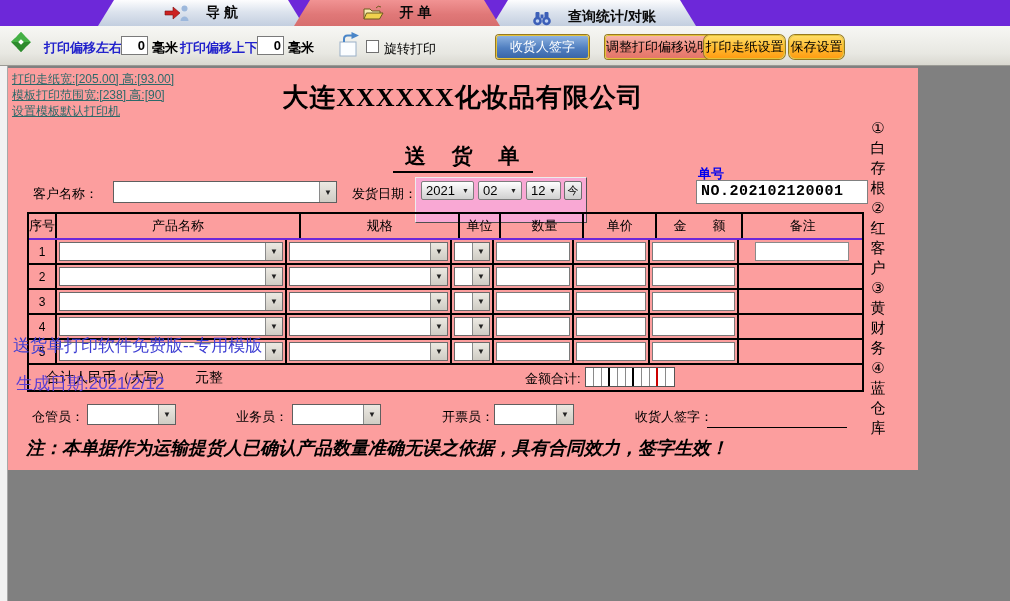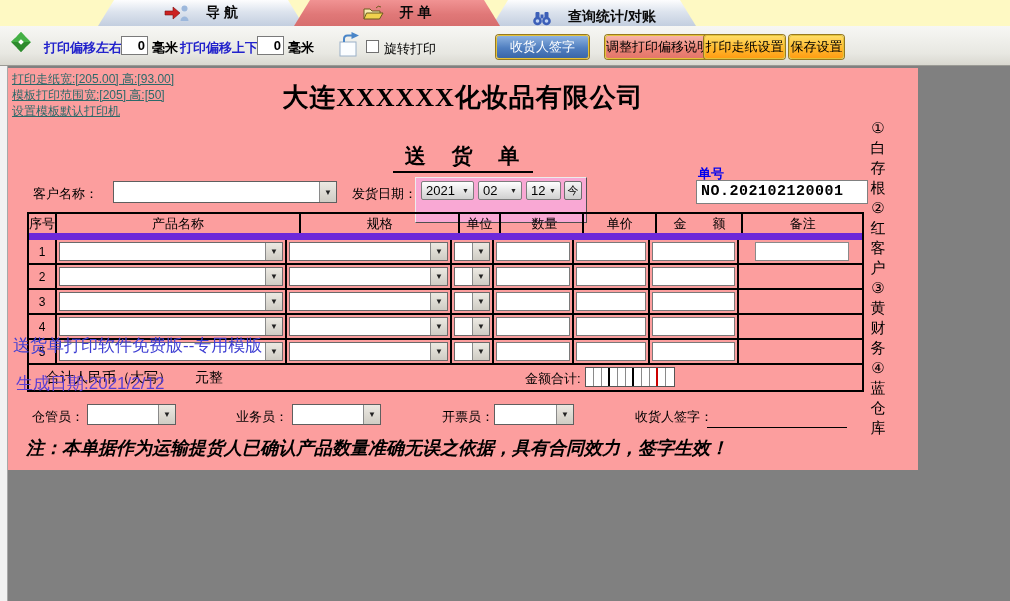--- a/index.html
+++ b/index.html
@@ -1,21 +1,21 @@
 <!DOCTYPE html>
 <html><head>
 <meta charset="utf-8">
 <style>
   * { margin:0; padding:0; box-sizing:border-box; }
   html,body { width:1010px; height:601px; overflow:hidden; }
   body { font-family:"Liberation Sans", sans-serif; }
   #root { position:relative; width:1010px; height:601px; background:#808080; overflow:hidden; }
 
   
-  .tabbar { position:absolute; left:0; top:0; width:1010px; height:32px; background:#fef9c3; }
+  .tabbar { position:absolute; left:0; top:0; width:1010px; height:32px; background:#6d28d9; }
   .tab { position:absolute; top:0; height:26px; display:flex; align-items:center; justify-content:center;
          gap:16px; font-size:14px; font-weight:bold; color:#0a0a0a; cursor:default;
          clip-path:polygon(16px 0, calc(100% - 16px) 0, 100% 100%, 0 100%); }
   .tab-light { background:linear-gradient(180deg,#fdfdfe 0%,#dde4ee 45%,#c3cedf 100%); }
   .tab-active { background:linear-gradient(180deg,#f19393 0%,#e07878 55%,#d76e6e 100%); z-index:2; }
   .tab1 { left:98px;  width:206px; }
   .tab2 { left:294px; width:206px; }
   .tab3 { left:492px; width:204px;align-items:flex-end; }
 
   
@@ -32,21 +32,21 @@
               font-family:"Liberation Sans",sans-serif; }
   .rotate-ic { position:absolute; left:338px; top:5px; }
   .tb-check { position:absolute; left:366px; top:14px; width:13px; height:13px; background:#fff;
               border:1px solid #707070; }
   .tb-chklabel { position:absolute; left:384px; top:14px; font-size:13px; color:#000; }
   .tb-btn { position:absolute; top:9px; height:24px; display:flex; align-items:center; justify-content:center;
             font-size:13px; border:1px solid #e3c23a; border-radius:3px; box-shadow:0 0 0 1px #97791f;
             cursor:default; white-space:nowrap; }
   .btn-blue   { left:496px; width:93px;  background:linear-gradient(180deg,#8db2e0 0%,#507fc0 55%,#3a66a8 100%); color:#fff; }
   .btn-salmon { left:594px; width:106px; background:linear-gradient(180deg,#f7b3a9 0%,#ec8477 60%,#e4766a 100%); color:#000;margin-left:11px; }
-  .btn-orange { background:linear-gradient(180deg,#ffdd66 0%,#ffb92e 55%,#ff9d14 100%); color:#000; }
+  .btn-orange { background:linear-gradient(180deg,#ffdd66 0%,#ffb92e 55%,#ff9d14 100%); color:#000;border-radius:6px; }
   .btn3 { left:704px; width:81px; }
   .btn4 { left:789px; width:55px; }
 
   
   .main { position:absolute; left:0; top:66px; width:1010px; height:535px; background:#808080; }
   .left-strip { position:absolute; left:0; top:0; width:8px; height:535px; background:#f2f2f2; border-right:1px solid #a8a8a8; }
   .form { position:absolute; left:8px; top:2px; width:910px; height:402px; background:#fc9e9e; }
 
   .cfg-link { position:absolute; left:4px; font-size:12px; color:#2d6a6a; text-decoration:underline; white-space:nowrap; cursor:pointer; }
   .company { position:absolute; left:0; top:12px; width:910px; text-align:center; font-size:26px; font-weight:bold;
@@ -72,21 +72,21 @@
               background:linear-gradient(180deg,#f5f5f5,#cdcdcd); border:1px solid #6d6d6d; border-radius:2px;
               font-size:11px; display:flex; align-items:center; justify-content:center; }
 
   .no-label { position:absolute; left:690px; top:97px; font-size:13px; font-weight:bold; color:#0000ee; }
   .no-input { position:absolute; left:688px; top:112px; width:172px; height:24px; background:#fff;
               border:1px solid #808080; font-size:15px; font-weight:bold; line-height:22px; padding-left:4px;
               letter-spacing:0.5px; font-family:"Liberation Mono",monospace; }
 
   
   .dtable { position:absolute; left:19px; top:144px; width:837px; border:2px solid #000; }
-  .thead { display:flex; height:26px; border-bottom:7px solid #6d28d9; }
+  .thead { display:flex; height:26px; border-bottom:2px solid #6d28d9; }
   .th { display:flex; align-items:center; justify-content:center; font-size:13px; border-right:2px solid #000; white-space:pre; }
   .th:last-child { border-right:none; }
   .trow { display:flex; height:25px; border-bottom:2px solid #000; }
   .td { border-right:2px solid #000; position:relative; display:flex; align-items:center; }
   .td:last-child { border-right:none; }
   .td-num { justify-content:center; font-size:12px; }
   .rcombo { display:flex; background:#fff; border:1px solid #6a6a6a; margin:2px; flex:1; height:19px; }
   .cell-input { margin:2px; flex:1; height:19px; background:#fff; border:1px solid #7a7a7a; }
   .remark-input { margin-left:16px; width:94px; height:19px; background:#fff; border:1px solid #8a8a8a; }
 
@@ -165,21 +165,21 @@
     <div class="tb-btn btn-orange btn3">打印走纸设置</div>
     <div class="tb-btn btn-orange btn4">保存设置</div>
   </div>
 
   <div class="main">
     <div class="left-strip"></div>
 
     <div class="form">
 
       <span class="cfg-link" style="top:3px">打印走纸宽:[205.00] 高:[93.00]</span>
-      <span class="cfg-link" style="top:19px">模板打印范围宽:[205] 高:[50]</span>
+      <span class="cfg-link" style="top:19px">模板打印范围宽:[238] 高:[90]</span>
       <span class="cfg-link" style="top:35px">设置模板默认打印机</span>
 
       <div class="company">大连XXXXXX化妆品有限公司</div>
       <div class="doctitle-wrap">
         <span class="doctitle">送 货 单</span>
       </div>
 
       <span class="flabel" style="left:25px; top:117px">客户名称：</span>
       <div class="combo" style="left:105px; top:113px; width:224px; height:22px">
         <div class="cfield"></div>

